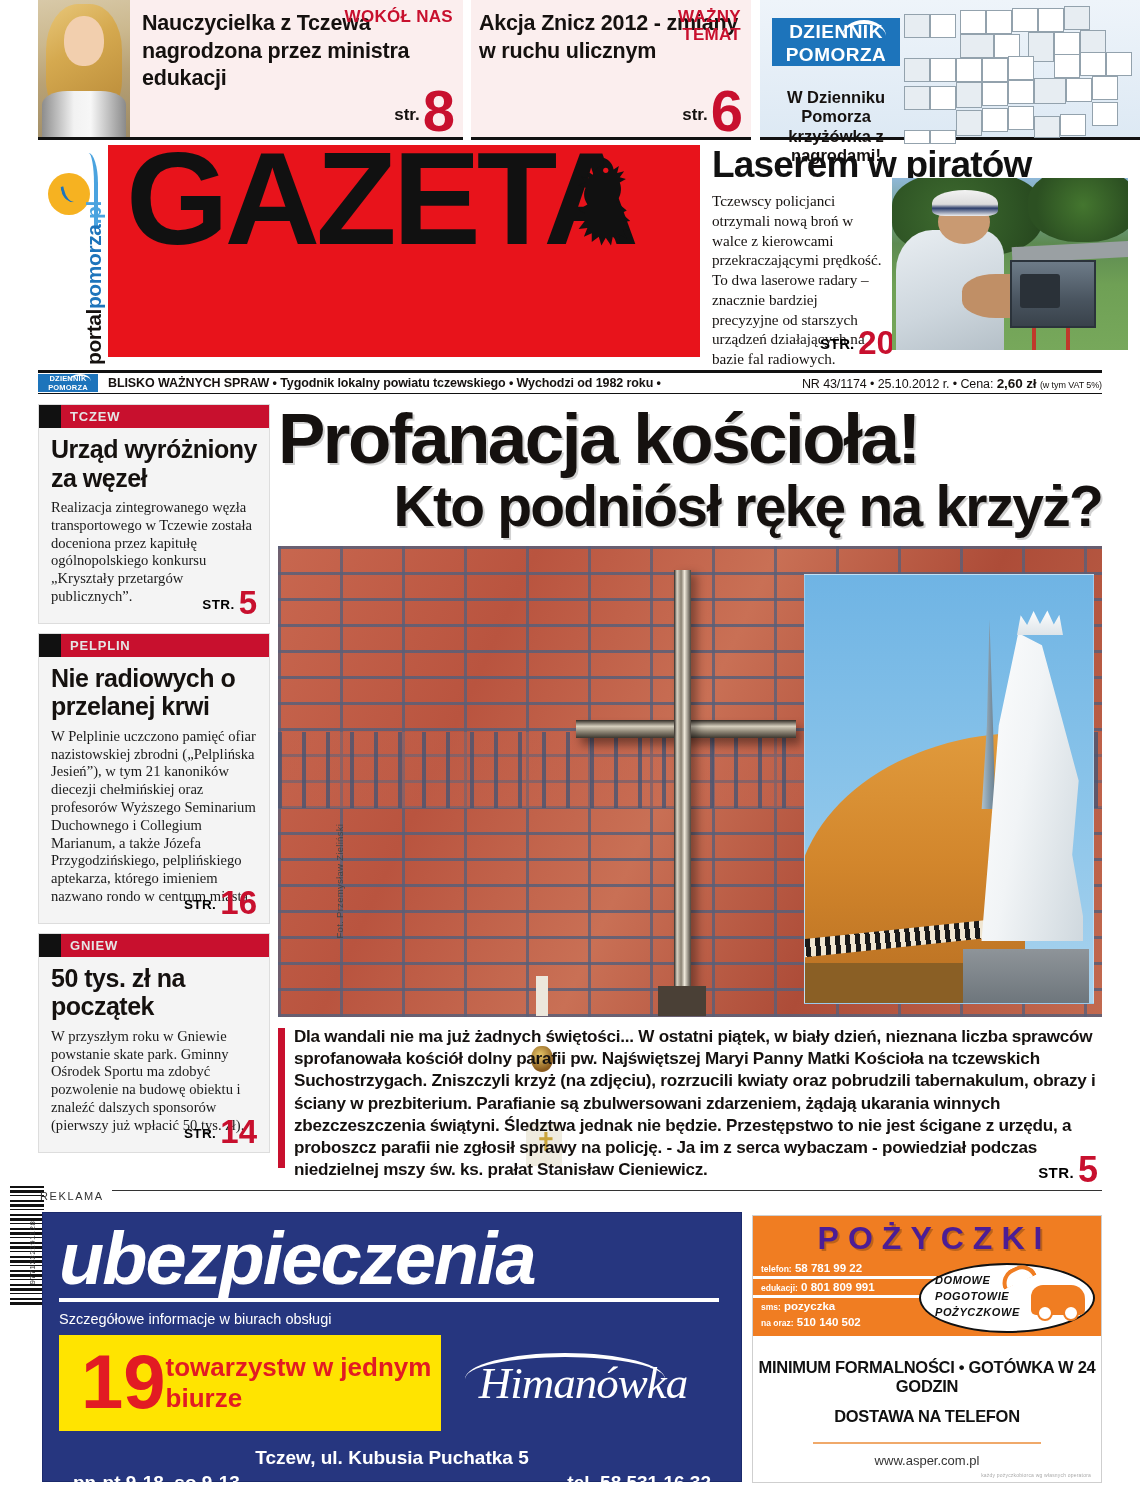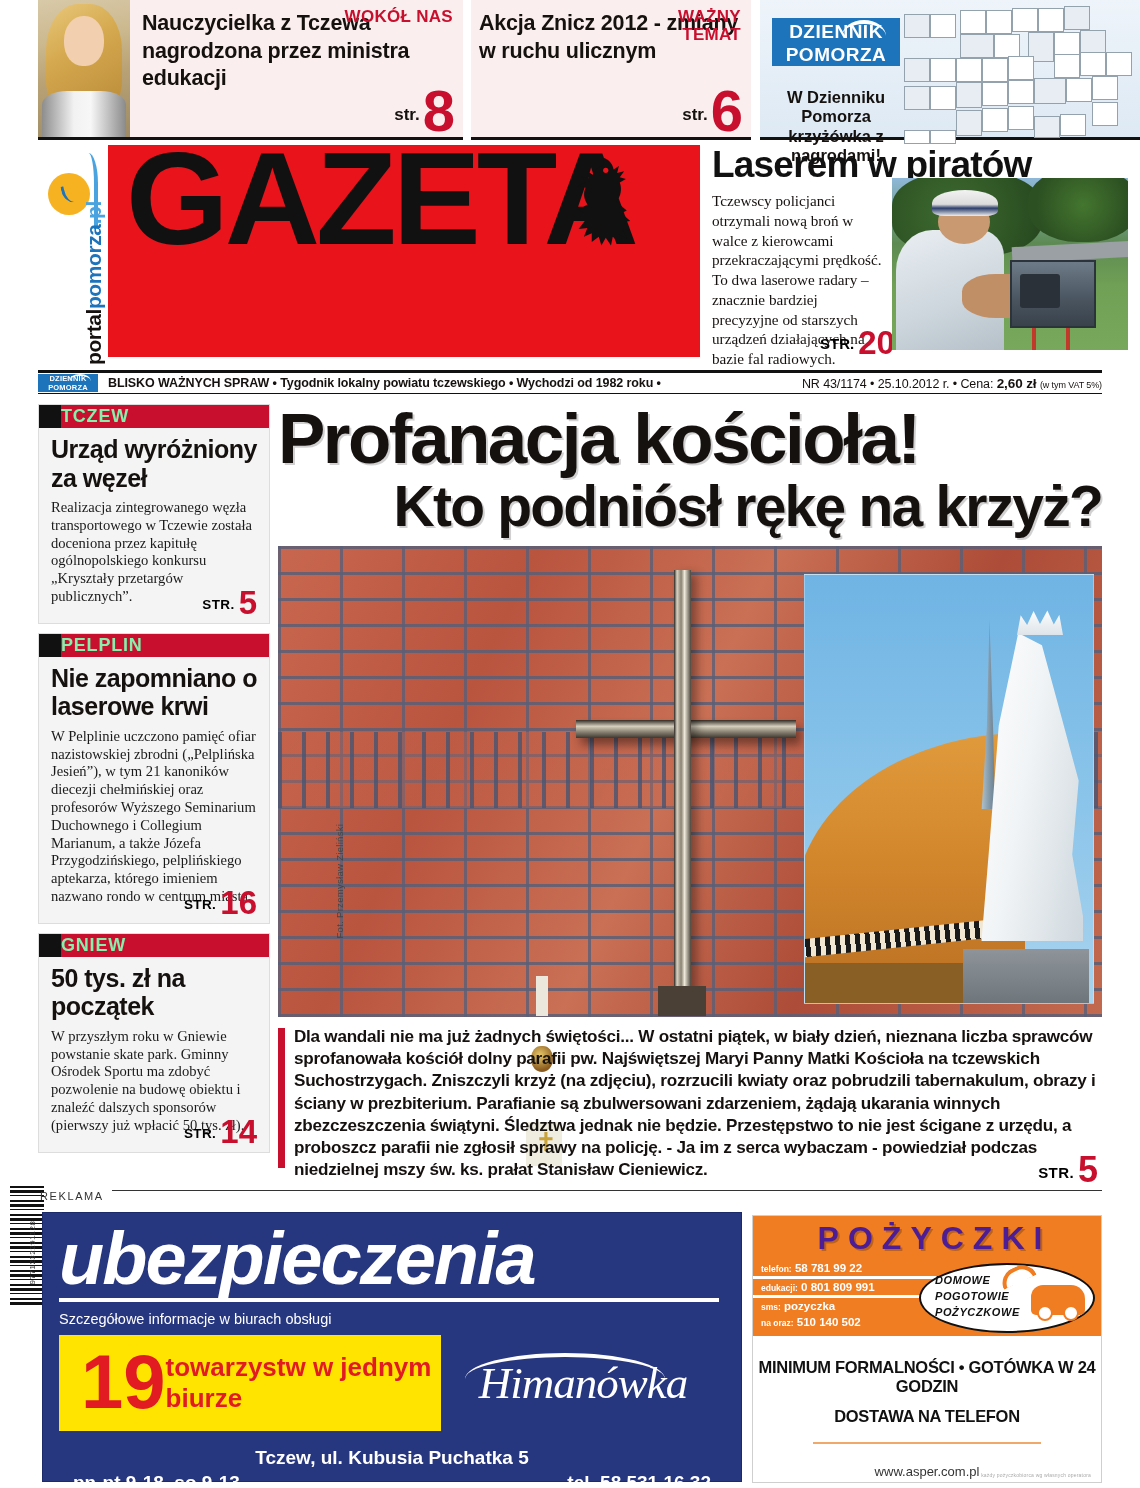--- a/index.html
+++ b/index.html
@@ -134,21 +134,21 @@
   .tb-right b { font-size:13.5px; }
   .tb-right .vat { font-size:9px; }
 
   
   .leftcol { position:absolute; left:38px; top:404px; width:232px; }
   .sec {
     background:#f4f4f4; border:1px solid #ddd; margin-bottom: 9px; padding-bottom: 6px;
   }
   .sec-hd { height:23px; background:#c8102e; display:flex; align-items:center; position:relative; }
   .sec-hd .blk { width:22px; height:23px; background:#111; flex:none; }
-  .sec-hd .lbl { color:#86efac; font-size:18px; font-weight:bold; letter-spacing:0.8px; }
+  .sec-hd .lbl { color:#e5e5e5; font-size:13px; font-weight:bold; letter-spacing:0.8px; margin-left:9px; }
   .sec-title { font-size:25px; font-weight:bold; color:#15110f; line-height:1.14; padding: 7px 10px 0 12px; letter-spacing:-0.5px; }
   .sec-body { font-family:"Liberation Serif", serif; font-size:14.6px; line-height:1.22; color:#1a1a1a; padding: 7px 10px 0 12px; }
   .sec-page { display:flex; align-items:flex-end; justify-content:flex-end; padding-right:12px; margin-top:-18px; }
   .sec-page .str { font-size:13.5px; font-weight:bold; margin-bottom:5px; margin-right:4px; letter-spacing:0.4px; }
   .sec-page .num { font-size:33px; font-weight:bold; color:#c8102e; line-height:0.88; }
 
   
   .main { position:absolute; left:278px; top:404px; width:824px; }
   .hl1 { font-size: 71px; font-weight:bold; color:#15110f; letter-spacing:-2.5px; line-height:0.98;
     text-shadow: 2px 2px 0 rgba(0,0,0,0.18); }
@@ -257,21 +257,21 @@
     border-radius: 12px 14px 5px 5px; }
   .al-car:before { content:""; position:absolute; left:6px; bottom:-6px; width:12px; height:12px;
     background:#fff; border:2px solid #f07d22; border-radius:50%; }
   .al-car:after { content:""; position:absolute; right:6px; bottom:-6px; width:12px; height:12px;
     background:#fff; border:2px solid #f07d22; border-radius:50%; }
   .al-phone { position:absolute; right:58px; top:2px; width:36px; height:16px; border:4px solid #f07d22;
     border-bottom:none; border-radius: 20px 20px 0 0; transform: rotate(-25deg); }
   .al-b1 { margin-top:22px; text-align:center; font-size:16.5px; font-weight:bold; color:#111; letter-spacing:-0.3px; }
   .al-b2 { margin-top:11px; text-align:center; font-size:16.5px; font-weight:bold; color:#111; letter-spacing:-0.3px; }
   .al-rule { width:228px; height:2px; background:#f0a96a; margin: 16px auto 0; }
-  .al-www { text-align:center; font-size:13px; color:#333; margin-top:20px; }
+  .al-www { text-align:center; font-size:13px; color:#333; margin-top:9px; }
   .al-fine { position:absolute; right:10px; bottom:4px; font-size:5px; color:#aaa; letter-spacing:0.2px; }
 </style>
 </head>
 <body>
 
 <div class="teaser-strip">
 
   <div class="teaser teaser-1">
     <div class="teaser-photo">
       <div class="tp-hair"></div>
@@ -415,21 +415,21 @@
       <span class="str">STR.</span>
       <span class="num">5</span>
     </div>
   </div>
 
   <div class="sec">
     <div class="sec-hd">
       <div class="blk"></div>
       <div class="lbl">PELPLIN</div>
     </div>
-    <div class="sec-title">Nie zapomniano o laserowe krwi</div>
+    <div class="sec-title">Nie radiowych o przelanej krwi</div>
     <div class="sec-body">W Pelplinie uczczono pamięć ofiar nazistowskiej zbrodni („Pelplińska Jesień”), w tym 21 kanoników diecezji chełmińskiej oraz profesorów Wyższego Seminarium Duchownego i Collegium Marianum, a także Józefa Przygodzińskiego, pelplińskiego aptekarza, którego imieniem nazwano rondo w centrum miasta.</div>
     <div class="sec-page">
       <span class="str">STR.</span>
       <span class="num">16</span>
     </div>
   </div>
 
   <div class="sec">
     <div class="sec-hd">
       <div class="blk"></div>

